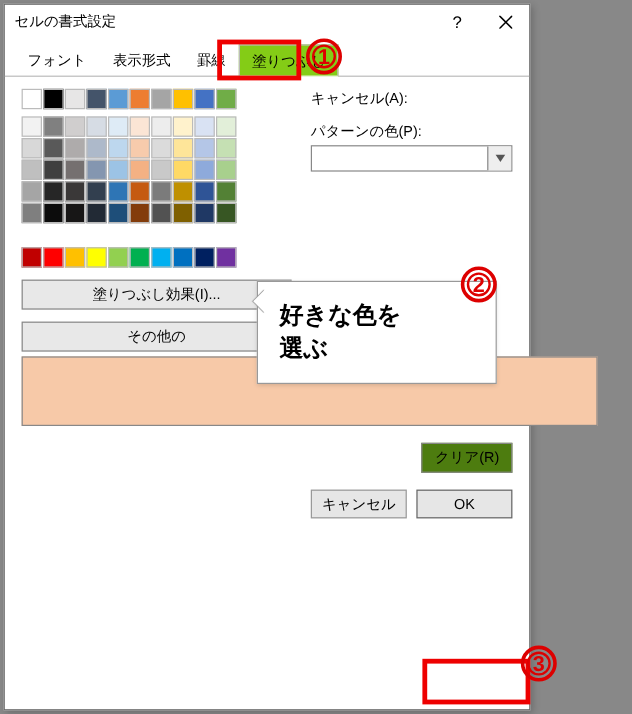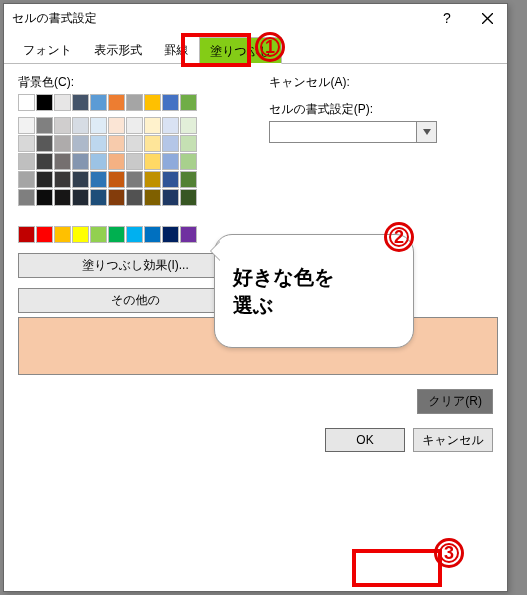--- a/index.html
+++ b/index.html
@@ -1,18 +1,18 @@
 <!DOCTYPE html>
 <html><head>
 <meta charset="utf-8">
 <style>
 * { box-sizing: border-box; font-family: "Yu Gothic UI", "Meiryo", sans-serif; }
 body { margin: 0; background: #888; }
 .outer { width: 527px; height: 595px; background: #888; position: relative; }
-.dialog { position: absolute; left: 3px; top: 3px; width: 505px; height: 589px; background: #fff; border: 1px solid #666; box-shadow: 2px 2px 6px rgba(0,0,0,0.2); }
+.dialog { position: absolute; left: 3px; top: 3px; width: 439px; height: 589px; background: #fff; border: 1px solid #666; box-shadow: 2px 2px 6px rgba(0,0,0,0.2); }
 .titlebar { height: 28px; display: flex; align-items: center; padding: 0 0 0 8px; font-size: 12px; }
 .titlebar .title { flex: 1; }
 .titlebar .help, .titlebar .close { width: 40px; height: 28px; display: flex; align-items: center; justify-content: center; font-size: 14px; }
 .titlebar .close svg { width: 11px; height: 11px; }
 .tabs { display: flex; padding: 4px 8px 0 8px; border-bottom: 1px solid #bbb; height: 32px; position: relative; }
 .tab { font-size: 12px; padding: 5px 10px 5px 10px; border: 1px solid transparent; cursor: default; }
 .tab.active { border: 1px solid #bbb; border-bottom: 1px solid #fff; background: #84cc16; position: relative; top: 1px; font-family: Liberation Mono, monospace; }
 .tabhl { position: absolute; border: 4px solid #e00; pointer-events: none; }
 .content { padding: 10px 14px 0 14px; font-size: 12px; }
 .row { display: flex; }
@@ -20,29 +20,29 @@
 .col-right { flex: 1; padding-left: 16px; }
 .lbl { font-size: 12px; margin-bottom: 3px; }
 .nocolor-btn { width: 168px; height: 20px; border: 1px solid #888; background: #fff; font-size: 12px; text-align: center; line-height: 18px; margin: 2px 0 4px 0; }
 .palette { display: grid; grid-template-columns: repeat(10, 17px); gap: 1px; width: 180px; }
 .sw { width: 17px; height: 17px; border: 1px solid #bbb; }
 .theme-row { display: flex; gap: 1px; margin-bottom: 6px; }
 .theme-row .sw { width: 17px; height: 17px; }
 .std-colors { display: flex; gap: 1px; margin-top: 20px; }
 .btnrow { display: flex; gap: 10px; margin-top: 10px; flex-direction: column; }
 .btn { border: 1px solid #888; background: #e8e8e8; font-size: 12px; padding: 3px 8px; min-width: 110px; text-align: center; }
-.small-btn { border:1px solid #888; background:#737373; font-size:12px; padding:3px 10px; }
+.small-btn { border:1px solid #888; background:#4d7c0f; font-size:12px; padding:3px 10px; }
 .select { display: flex; width: 168px; height: 22px; border: 1px solid #888; }
 .select .sel-val { flex: 1; text-align: center; font-size: 12px; line-height: 20px; }
 .select .sel-arrow { width: 20px; border-left: 1px solid #888; display: flex; align-items: center; justify-content: center; background:#eee;}
 .sample-lbl { font-size: 12px; margin-top: 96px; }
 .sample-box { border: 1px solid #888; width: 480px; height: 58px; background: #f7c9a8; margin-top: 4px; }
 .footer { display:flex; justify-content:flex-end; align-items:center; gap:8px; padding: 14px 14px 10px 0; }
 .footer .btn-ok { width: 80px; height: 24px; border:1px solid #666; background:#e6e6e6; font-size:12px; }
-.callout { position:absolute; background:#fff; border:1px solid #999; border-radius:18px; padding:28px 18px; font-size:20px; font-weight:600; line-height:1.4; box-shadow:0 2px 4px rgba(0,0,0,.15);}
+.callout { position:absolute; background:#fff; border:1px solid #999; border-radius:0; padding:14px 18px; font-size:20px; font-weight:600; line-height:1.4; box-shadow:0 2px 4px rgba(0,0,0,.15);}
 .callout::before { content:""; position:absolute; left:-14px; top:6px; width:0; height:0; border:10px solid transparent; border-right-color:#fff; filter: drop-shadow(-1px 0 0 #999);}
 .badge { position:absolute; width:30px; height:30px; border:3px solid #d00; border-radius:50%; display:flex; align-items:center; justify-content:center; color:#d00; font-weight:bold; font-size:18px; background:rgba(255,255,255,0);}
 .badge::before { content:""; position:absolute; inset:2px; border:2px solid #d00; border-radius:50%; }
 .okhl { position:absolute; border:4px solid #e00; }
 .chev { width:0;height:0;border-left:4px solid transparent;border-right:4px solid transparent;border-top:6px solid #555;}
 </style>
 </head>
 <body>
 
 <div class="outer">
@@ -62,21 +62,20 @@
   <div class="tabs">
     <div class="tab">フォント</div>
     <div class="tab">表示形式</div>
     <div class="tab">罫線</div>
     <div class="tab active">塗りつぶし</div>
   </div>
 
   <div class="content">
     <div class="row">
       <div class="col-left">
-        <div class="lbl">背景色(C):</div>
 
         <div class="theme-row" id="theme-row">
               <div class="sw" style="background: rgb(255, 255, 255);"></div>
               <div class="sw" style="background: rgb(0, 0, 0);"></div>
               <div class="sw" style="background: rgb(231, 230, 230);"></div>
               <div class="sw" style="background: rgb(68, 84, 106);"></div>
               <div class="sw" style="background: rgb(91, 155, 213);"></div>
               <div class="sw" style="background: rgb(237, 125, 49);"></div>
               <div class="sw" style="background: rgb(165, 165, 165);"></div>
               <div class="sw" style="background: rgb(255, 192, 0);"></div>
@@ -149,40 +148,40 @@
             </div>
 
         <div class="btnrow">
           <div class="btn">塗りつぶし効果(I)...</div>
           <div class="btn" style="min-width:70px">その他の</div>
         </div>
       </div>
 
       <div class="col-right">
         <div class="lbl">キャンセル(A):</div>
-        <div class="lbl" style="margin-top:10px">セルの書式設定(P):</div>
+        <div class="lbl" style="margin-top:10px">パターンの色(P):</div>
         <div class="select">
           <div class="sel-val"></div>
           <div class="sel-arrow">
                 <div class="chev"></div>
               </div>
         </div>
       </div>
     </div>
 
     <div class="sample-box" style="background: rgb(247, 201, 168);"></div>
 
     <div style="display:flex; justify-content:flex-end; margin-top:14px;">
       <div class="small-btn">クリア(R)</div>
     </div>
   </div>
 
   <div class="footer">
+    <button class="btn-ok" style="border:1px solid #999">キャンセル</button>
     <button class="btn-ok">OK</button>
-    <button class="btn-ok" style="border:1px solid #999">キャンセル</button>
   </div>
 
 </div>
 
 <div class="tabhl" style="left:181px; top:33px; width:70px; height:34px;"></div>
 <div class="badge" style="left:255px; top:32px;">
       <span>1</span>
     </div>
 
 <div class="callout" style="left:214px; top:234px; width:200px;">

